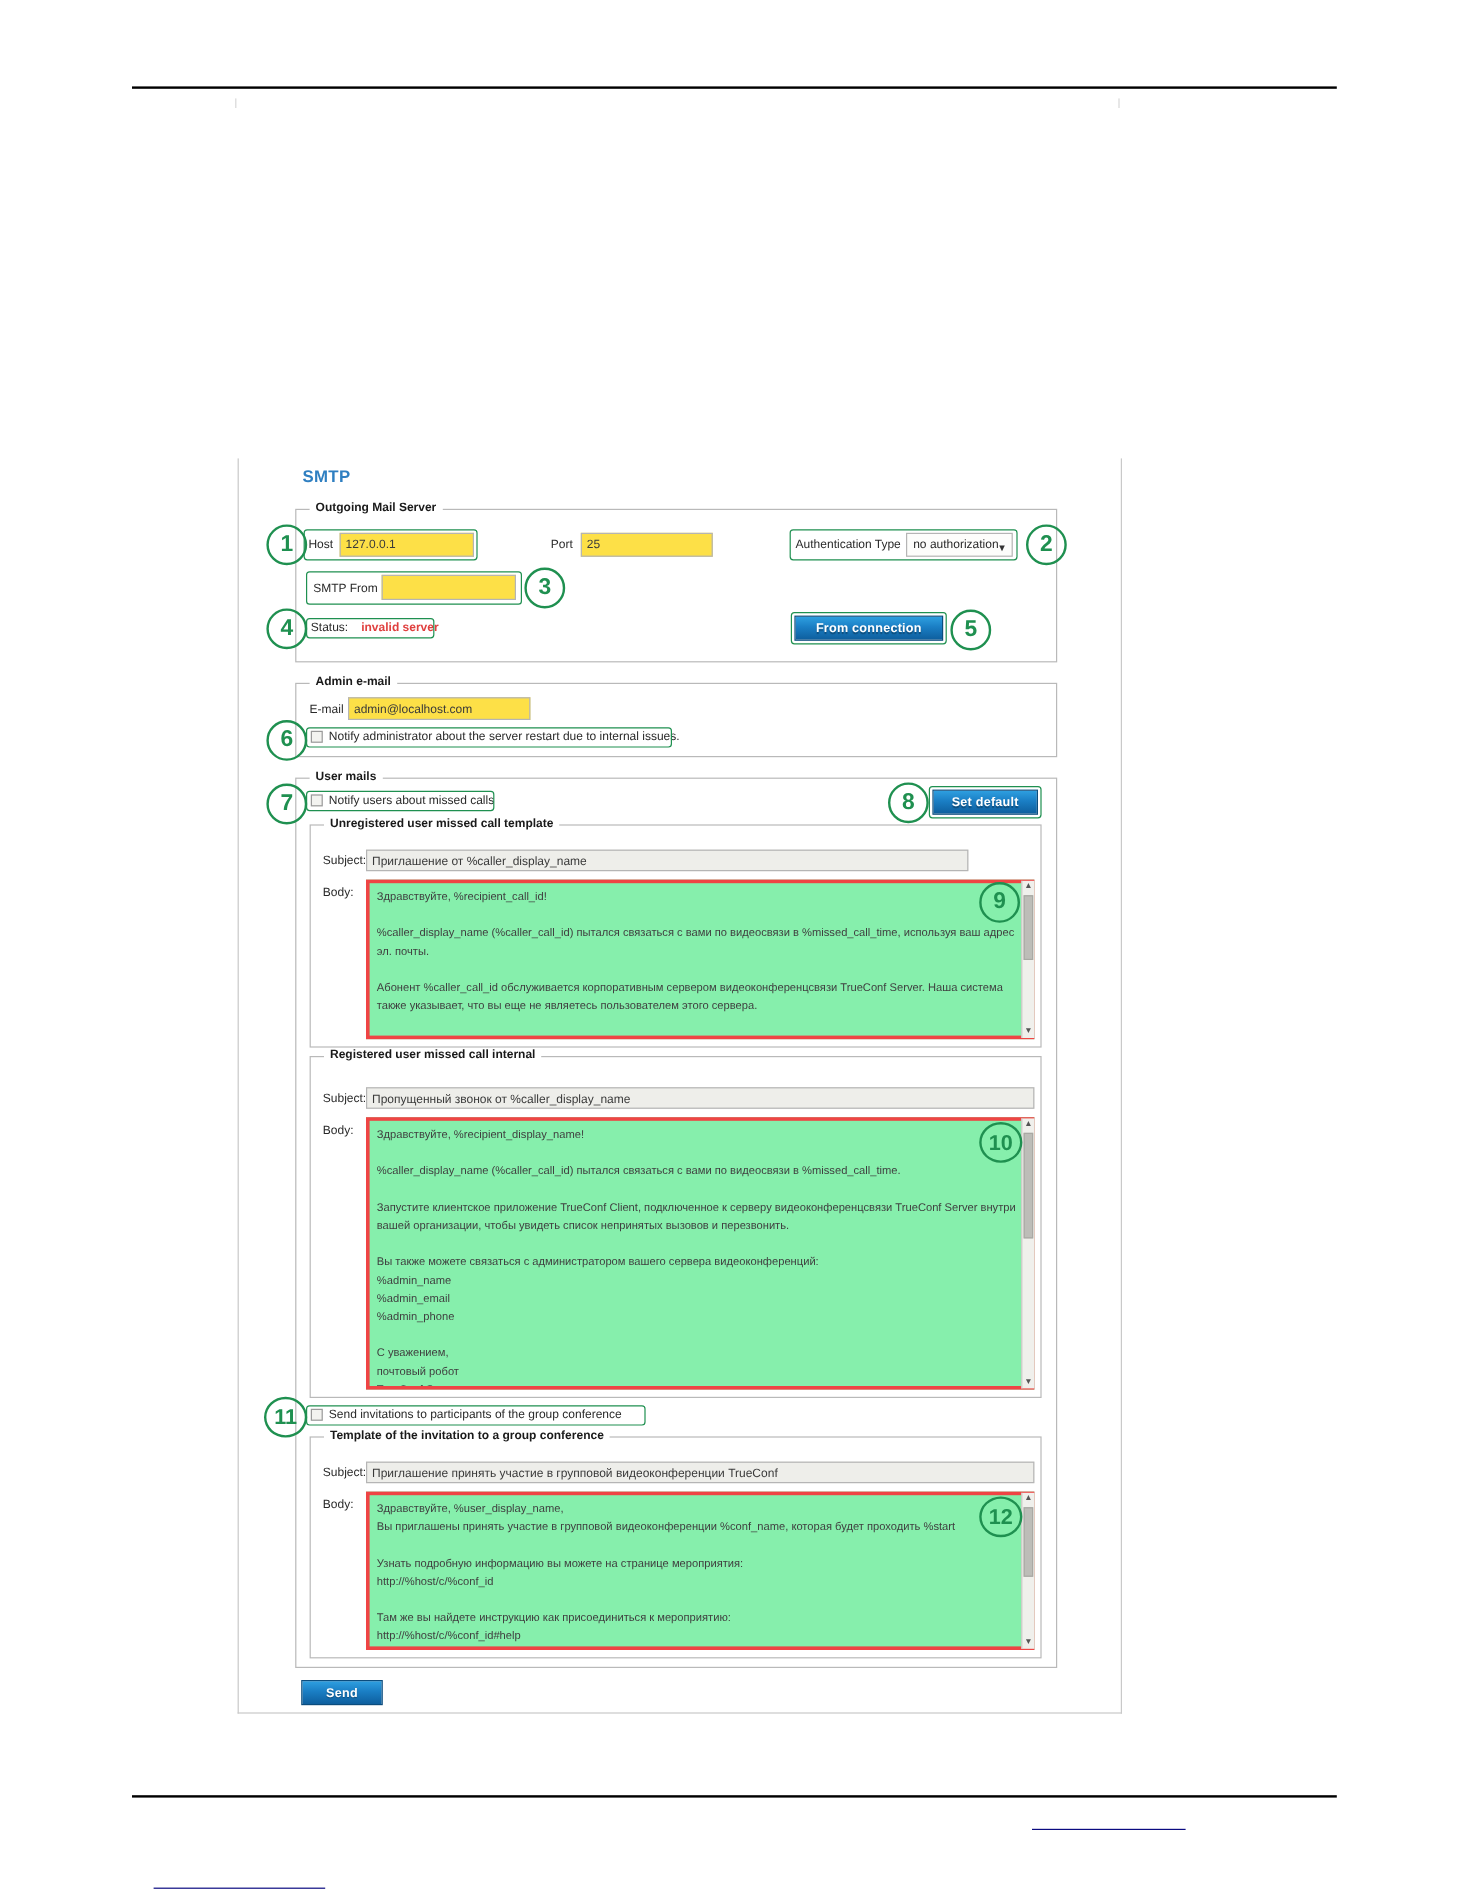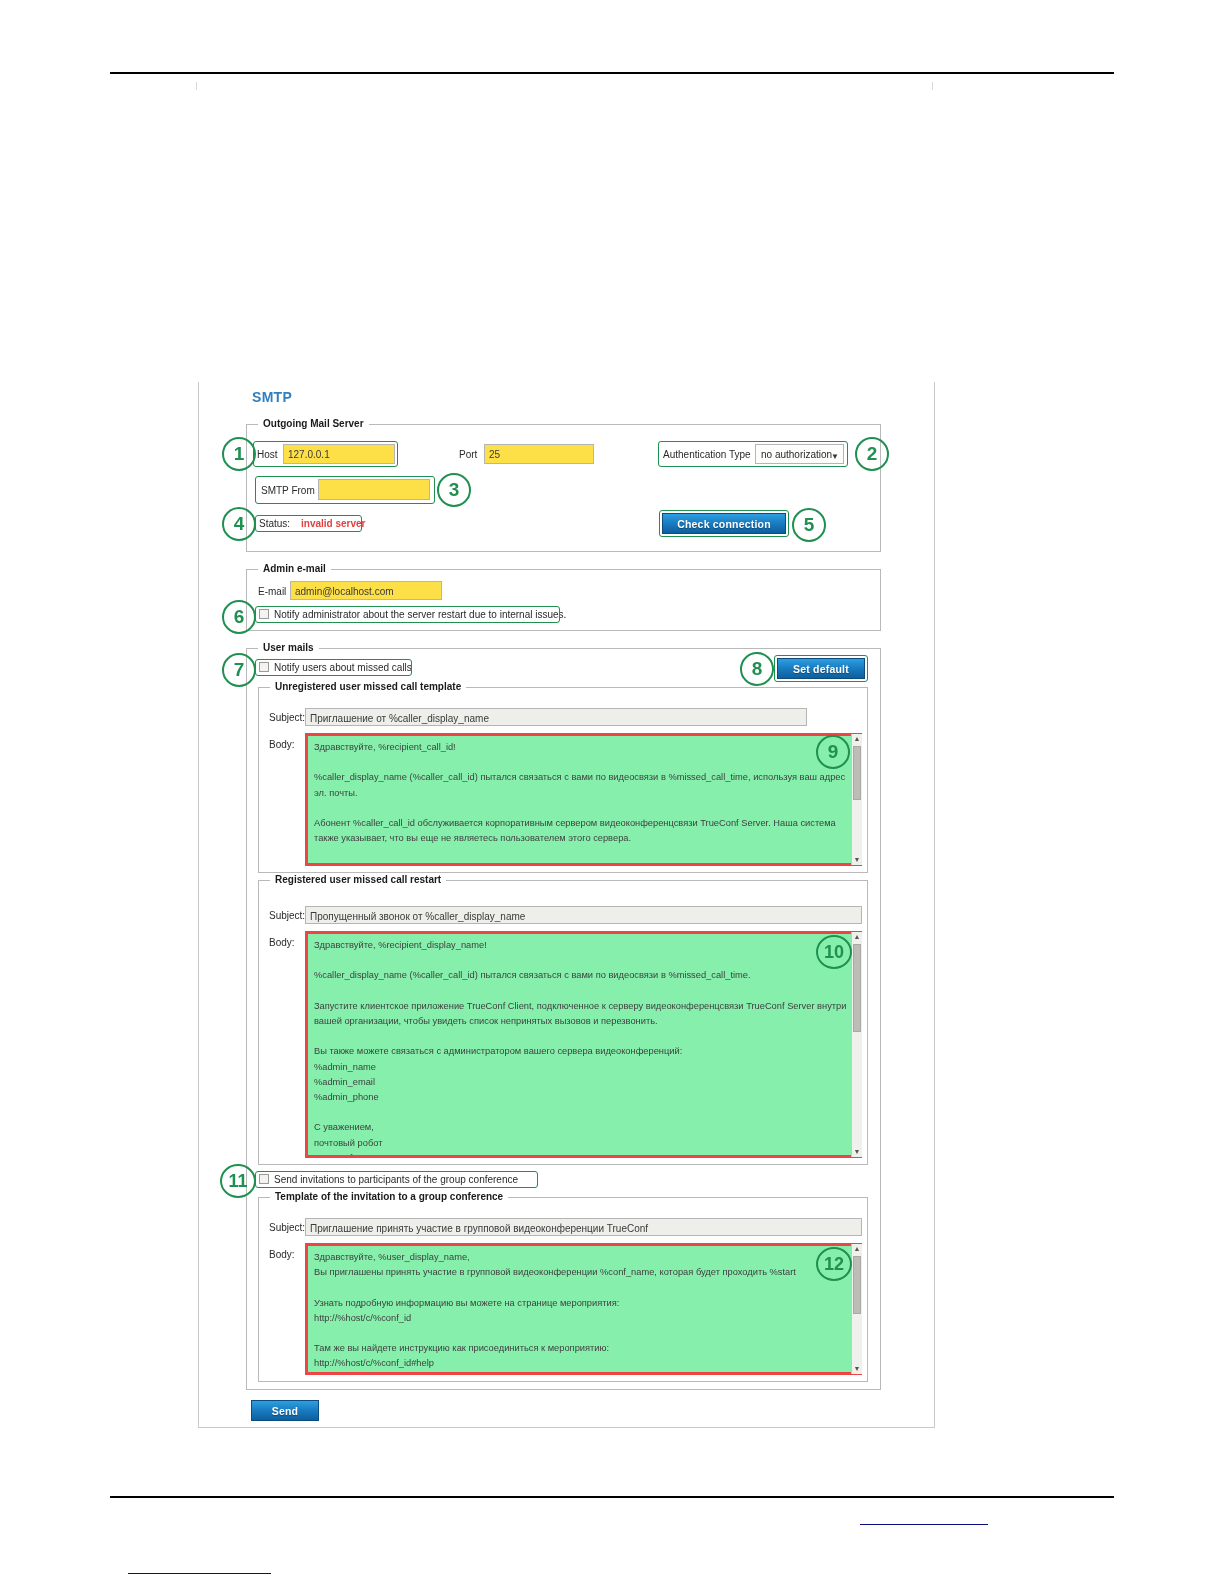--- a/index.html
+++ b/index.html
@@ -132,21 +132,21 @@
   <span>no authorization</span>
   <span class="caret">▼</span>
 </div>
 
 <div class="lbl" style="left:261px;top:485px;">SMTP From</div>
 <div class="inp" style="left:318px;top:479px;width:112px;height:21px;"></div>
 
 <div class="lbl" style="left:259px;top:518px;">Status:</div>
 <div class="status-val" style="left:301px;top:518px;">invalid server</div>
 
-<div class="btn-blue" style="left:662px;top:513px;width:124px;height:21px;">Check connection</div>
+<div class="btn-blue" style="left:662px;top:513px;width:124px;height:21px;">From connection</div>
 
 <div class="fs" style="left:246px;top:569px;width:635px;height:62px;"></div>
 <div class="fs-legend" style="left:258px;top:563px;">Admin e-mail</div>
 
 <div class="lbl" style="left:258px;top:586px;">E-mail</div>
 <div class="inp" style="left:290px;top:581px;width:152px;height:19px;">admin@localhost.com</div>
 
 <div class="cb" style="left:259px;top:609px;"></div>
 <div class="lbl" style="left:274px;top:609px;">Notify administrator about the server restart due to internal issues.</div>
 
@@ -172,21 +172,21 @@
 Абонент %caller_call_id обслуживается корпоративным сервером видеоконференцсвязи TrueConf Server. Наша система также указывает, что вы еще не являетесь пользователем этого сервера.
 
 Пожалуйста, свяжитесь с администратором сервера, чтобы получить учетную запись на нём:</div>
 <div class="sbar" style="left:851px;top:734px;height:131px;">
   <div class="arrow up">▲</div>
   <div class="thumb" style="top:12px;height:54px;"></div>
   <div class="arrow dn">▼</div>
 </div>
 
 <div class="fs" style="left:258px;top:880px;width:610px;height:285px;"></div>
-<div class="fs-legend" style="left:270px;top:874px;">Registered user missed call restart</div>
+<div class="fs-legend" style="left:270px;top:874px;">Registered user missed call internal</div>
 
 <div class="lbl" style="left:269px;top:910px;">Subject:</div>
 <div class="inp readonlyish" style="left:305px;top:906px;width:557px;height:18px;">Пропущенный звонок от %caller_display_name</div>
 
 <div class="lbl" style="left:269px;top:937px;">Body:</div>
 <div class="ta" style="left:305px;top:931px;width:557px;height:227px;">Здравствуйте, %recipient_display_name!
 
 %caller_display_name (%caller_call_id) пытался связаться с вами по видеосвязи в %missed_call_time.
 
 Запустите клиентское приложение TrueConf Client, подключенное к серверу видеоконференцсвязи TrueConf Server внутри вашей организации, чтобы увидеть список непринятых вызовов и перезвонить.

